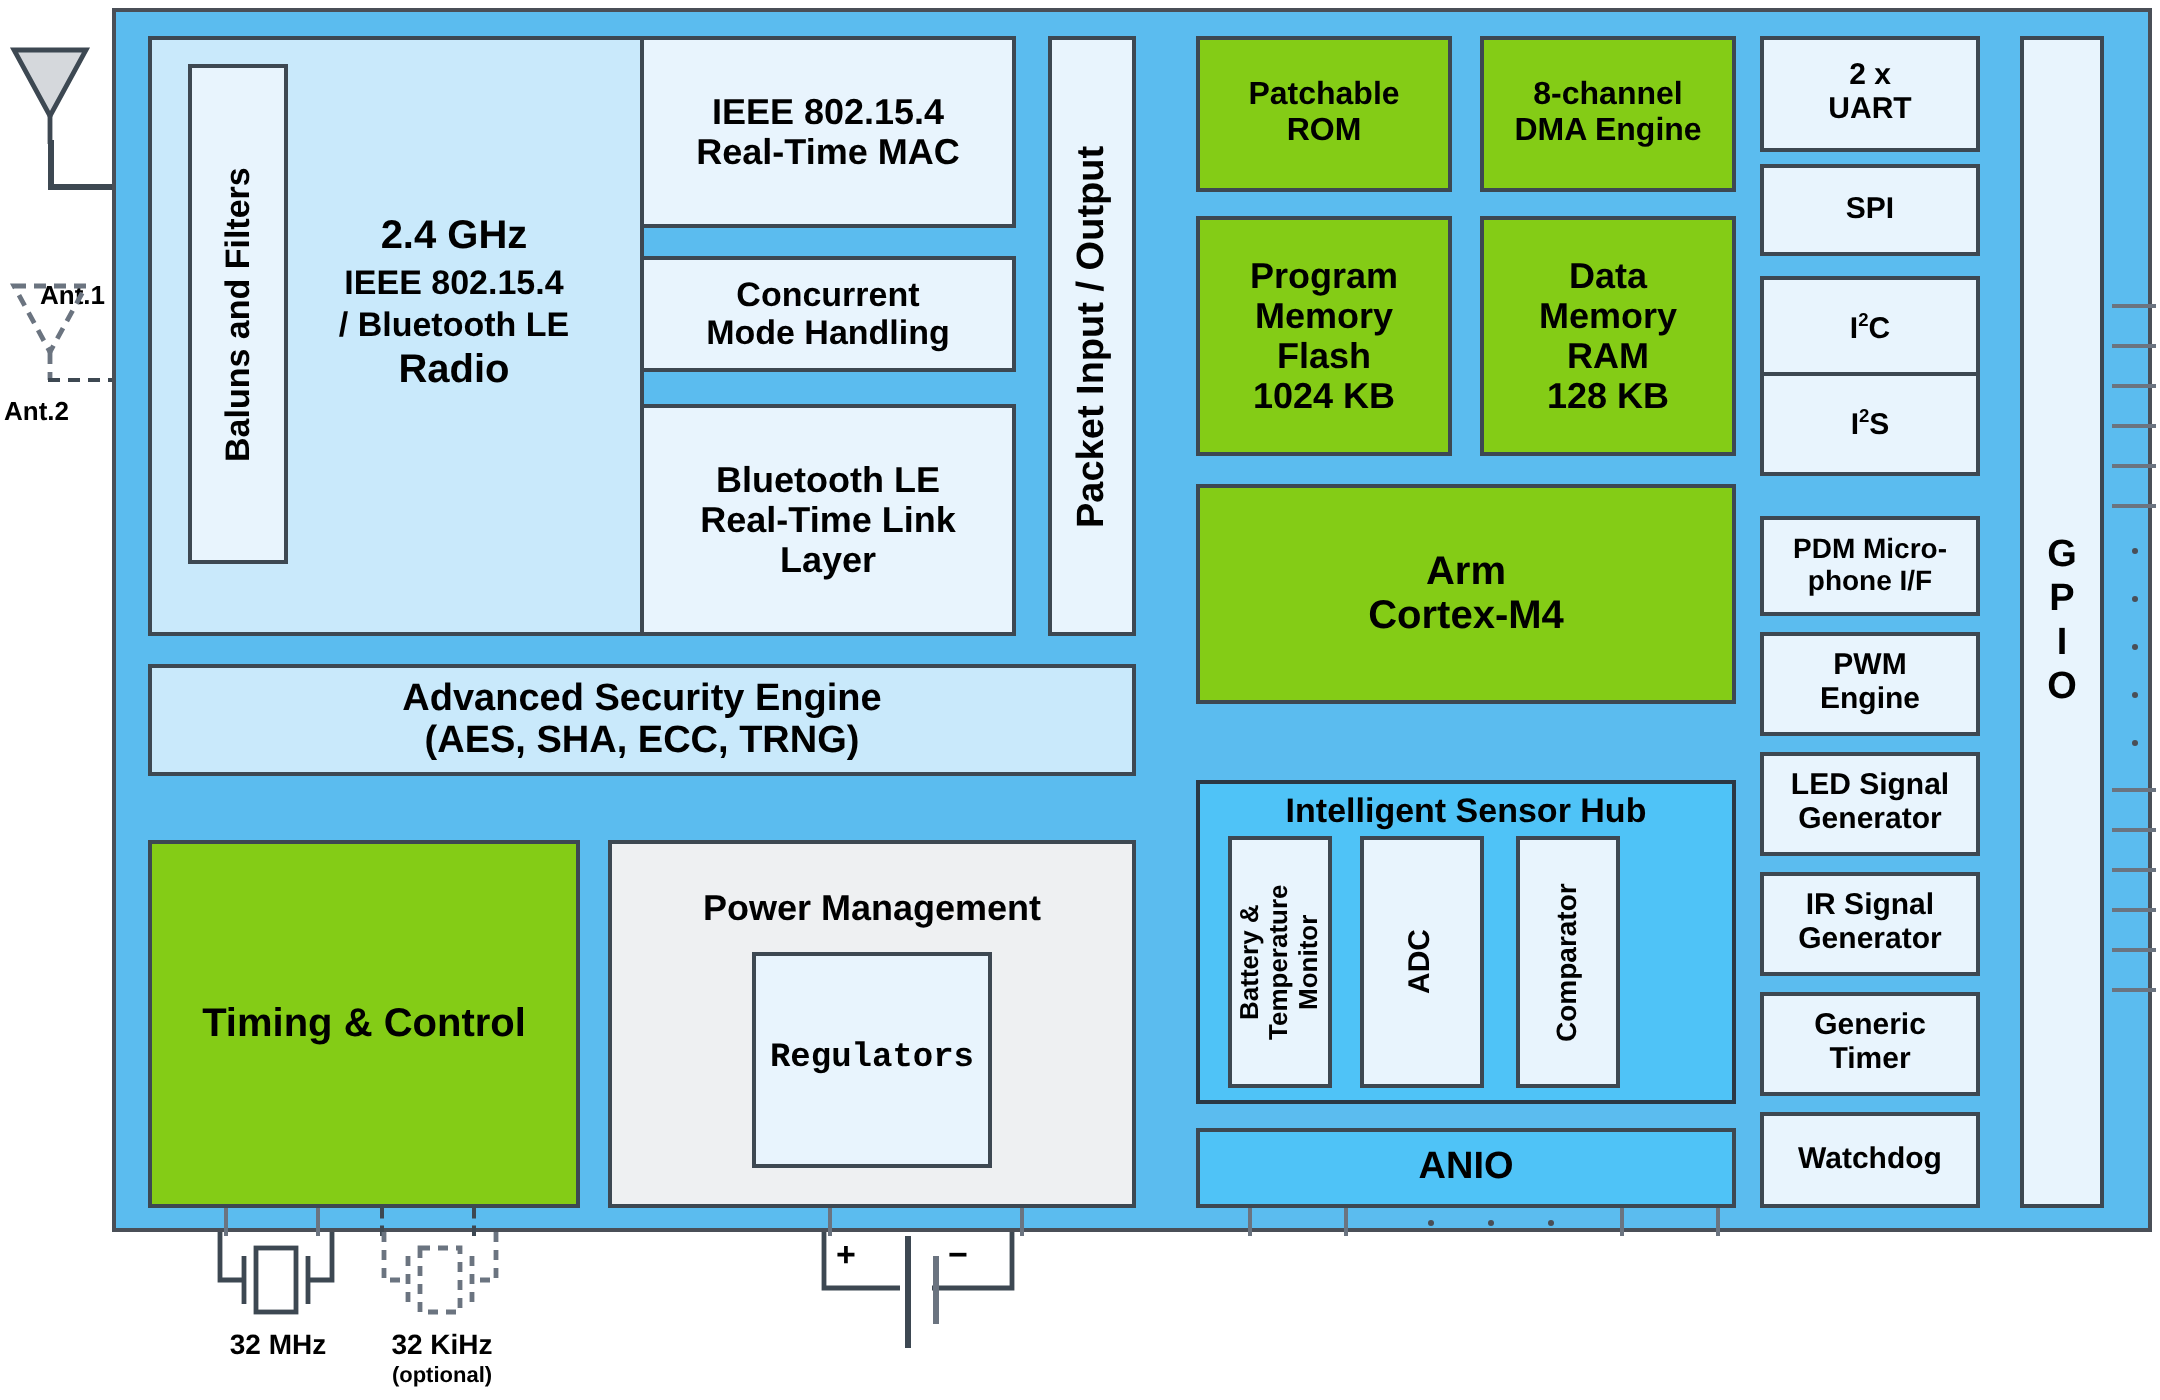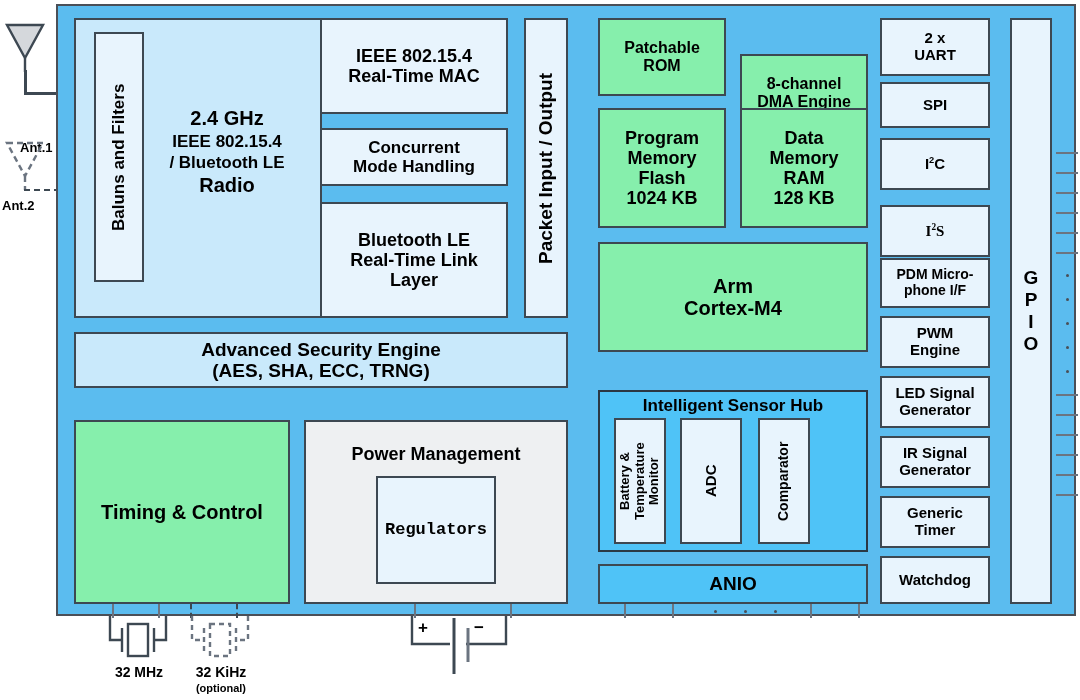--- a/index.html
+++ b/index.html
@@ -18,21 +18,21 @@
 
   
   .blk{
     position:absolute;box-sizing:border-box;
     border:2px solid #3d4852;
     display:flex;align-items:center;justify-content:center;
     text-align:center;font-weight:bold;line-height:1.12;
     color:#000;
   }
   .lightblue{background:#c9e9fb;}
-  .gray{background:#86efac;}
+  .gray{background:#84cc16;}
   .paleblue{background:#e8f4fd;}
   .offwhite{background:#eef0f2;}
   .cyan{background:#4fc3f7;}
   .vert{writing-mode:vertical-rl;transform:rotate(180deg);}
 
   
   #radio-group{left:16px;top:12px;width:248px;height:300px;}
   #baluns{left:36px;top:26px;width:50px;height:250px;font-size:17px;}
   #radio-label{
     position:absolute;left:96px;top:100px;width:146px;
@@ -54,21 +54,21 @@
 
   
   #timing{left:16px;top:414px;width:216px;height:184px;font-size:20px;}
   #power{left:246px;top:414px;width:264px;height:184px;font-size:18px;
          display:block;}
   #power .pm-title{width:100%;text-align:center;margin-top:22px;font-weight:bold;}
   #regulators{left:318px;top:470px;width:120px;height:108px;font-size:17px;font-family:Liberation Mono, monospace;}
 
   
   #rom{left:540px;top:12px;width:128px;height:78px;font-size:16px;}
-  #dma{left:682px;top:12px;width:128px;height:78px;font-size:16px;margin-top:36px;}
+  #dma{left:682px;top:12px;width:128px;height:78px;font-size:16px;}
   #flash{left:540px;top:102px;width:128px;height:120px;font-size:18px;}
   #ram{left:682px;top:102px;width:128px;height:120px;font-size:18px;}
   #cpu{left:540px;top:236px;width:270px;height:110px;font-size:20px;}
 
   
   #sensorhub{left:540px;top:384px;width:270px;height:162px;
              background:#4fc3f7;border:2px solid #2b3844;}
   #sensorhub .hub-title{
     position:absolute;left:0;top:4px;width:100%;text-align:center;
     font-weight:bold;font-size:17px;color:#000;}
@@ -219,21 +219,21 @@
       <div>2 x</div>
       <div>UART</div>
     </div>
   </div>
   <div class="blk paleblue periph" id="p-spi" style="top:76px;height:46px;">
     <div>SPI</div>
   </div>
   <div class="blk paleblue periph" id="p-i2c" style="top:132px;height:52px;">
     <div><span>I</span><sup>2</sup><span>C</span></div>
   </div>
-  <div class="blk paleblue periph" id="p-i2s" style="top:199px;height:52px;font-family:Liberation Serif, serif;">
+  <div class="blk paleblue periph" id="p-i2s" style="top:180px;height:52px;">
     <div><span>I</span><sup>2</sup><span>S</span></div>
   </div>
   <div class="blk paleblue periph" id="p-pwm" style="top:310px;height:52px;">
     <div>
       <div>PWM</div>
       <div>Engine</div>
     </div>
   </div>
   <div class="blk paleblue periph" id="p-pdm" style="top:252px;height:50px;font-size:14px;">
     <div>

